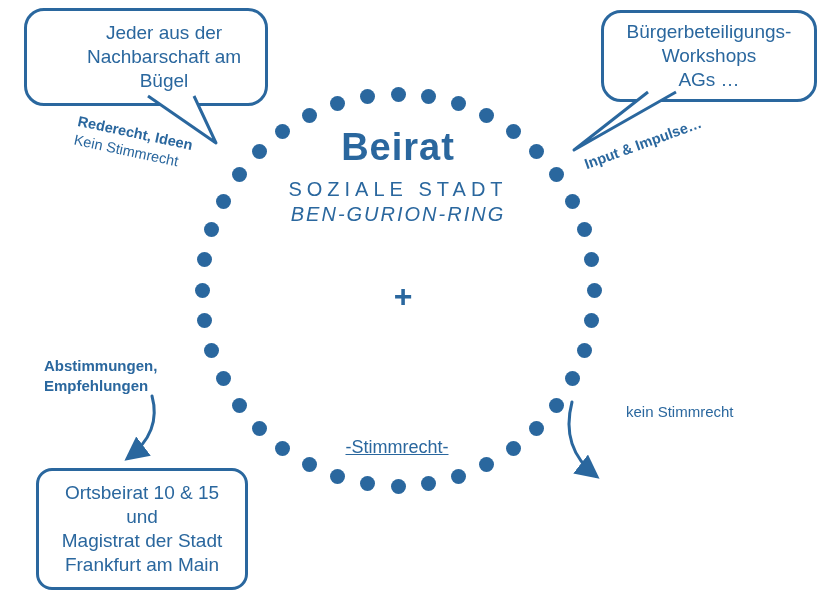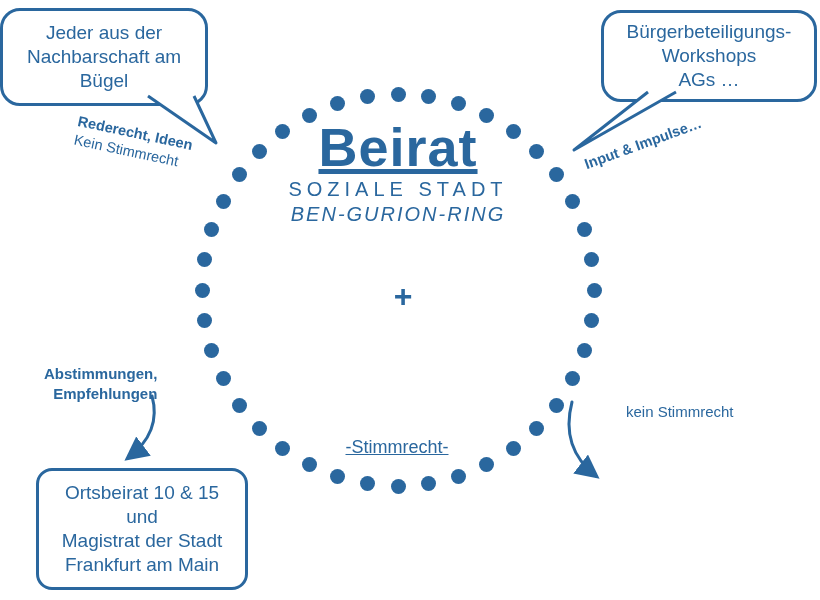--- a/index.html
+++ b/index.html
@@ -6,43 +6,43 @@
   html,body{margin:0;padding:0;background:#fff;}
   .stage{
     position:relative;width:820px;height:600px;background:#fff;overflow:hidden;
     font-family:"Liberation Sans", sans-serif;color:var(--blue);
   }
   .abs{position:absolute;}
   .pre{white-space:pre-line;}
   
   .dot{position:absolute;width:15px;height:15px;border-radius:50%;background:var(--blue);}
   
-  .center-title{left:398px;top:116px;transform:translateX(-50%);font-size:54px;font-weight:bold;letter-spacing:1px;text-decoration:underline;}
+  .center-title{left:398px;top:126px;transform:translateX(-50%);font-size:38px;font-weight:bold;letter-spacing:1px;}
   .center-sub1{left:398px;top:178px;transform:translateX(-50%);font-size:20px;letter-spacing:5px;white-space:nowrap;}
   .center-sub2{left:398px;top:203px;transform:translateX(-50%);font-size:20px;letter-spacing:2px;white-space:nowrap;font-style:italic;}
   .member-left{left:302px;top:264px;transform:translateX(-50%);font-size:17.5px;line-height:25px;text-align:center;}
   .plus-sign{left:403px;top:278px;transform:translateX(-50%);font-size:32px;font-weight:bold;}
   .member-right{left:492px;top:262px;transform:translateX(-50%);font-size:17.5px;line-height:25px;text-align:center;}
   .voting{left:397px;top:437px;transform:translateX(-50%);font-size:18px;text-decoration:underline;}
   
   .bubble,.box{
     position:absolute;border:3px solid var(--blue);border-radius:20px;background:#fff;
     display:flex;align-items:center;justify-content:center;text-align:center;
     font-size:19px;line-height:24px;z-index:2;
   }
-  .bubble-tl{left:0;top:8px;width:202px;height:92px;}
+  .bubble-tl{left:24px;top:8px;width:202px;height:92px;padding-left:36px;}
   .bubble-tr{left:601px;top:10px;width:210px;height:86px;}
   .box-bl{left:36px;top:468px;width:206px;height:116px;border-radius:16px;}
   .box-br{left:535px;top:492px;width:270px;height:72px;border-radius:16px;}
   
   .note{position:absolute;font-size:14.5px;line-height:19px;z-index:3;}
   .bold{font-weight:bold;}
   .note-tl{left:80px;top:112px;transform:rotate(12deg);transform-origin:left top;}
   .note-tr{left:582px;top:156px;transform:rotate(-20deg);transform-origin:left top;font-weight:bold;white-space:nowrap;}
-  .note-bl{left:44px;top:364px;text-align:right;font-weight:bold;font-size:15px;line-height:20px;}
+  .note-bl{left:44px;top:356px;text-align:left;font-weight:bold;font-size:15px;line-height:20px;}
   .note-br{left:626px;top:402px;font-size:15px;line-height:20px;}
   
   .overlay{position:absolute;left:0;top:0;z-index:4;pointer-events:none;}
   .tail{fill:#fff;stroke:var(--blue);stroke-width:3;stroke-linejoin:round;}
   .arrow{fill:none;stroke:var(--blue);stroke-width:3;stroke-linecap:round;}
   #ah path{fill:var(--blue);}
 </style>
 </head>
 <body>
 

